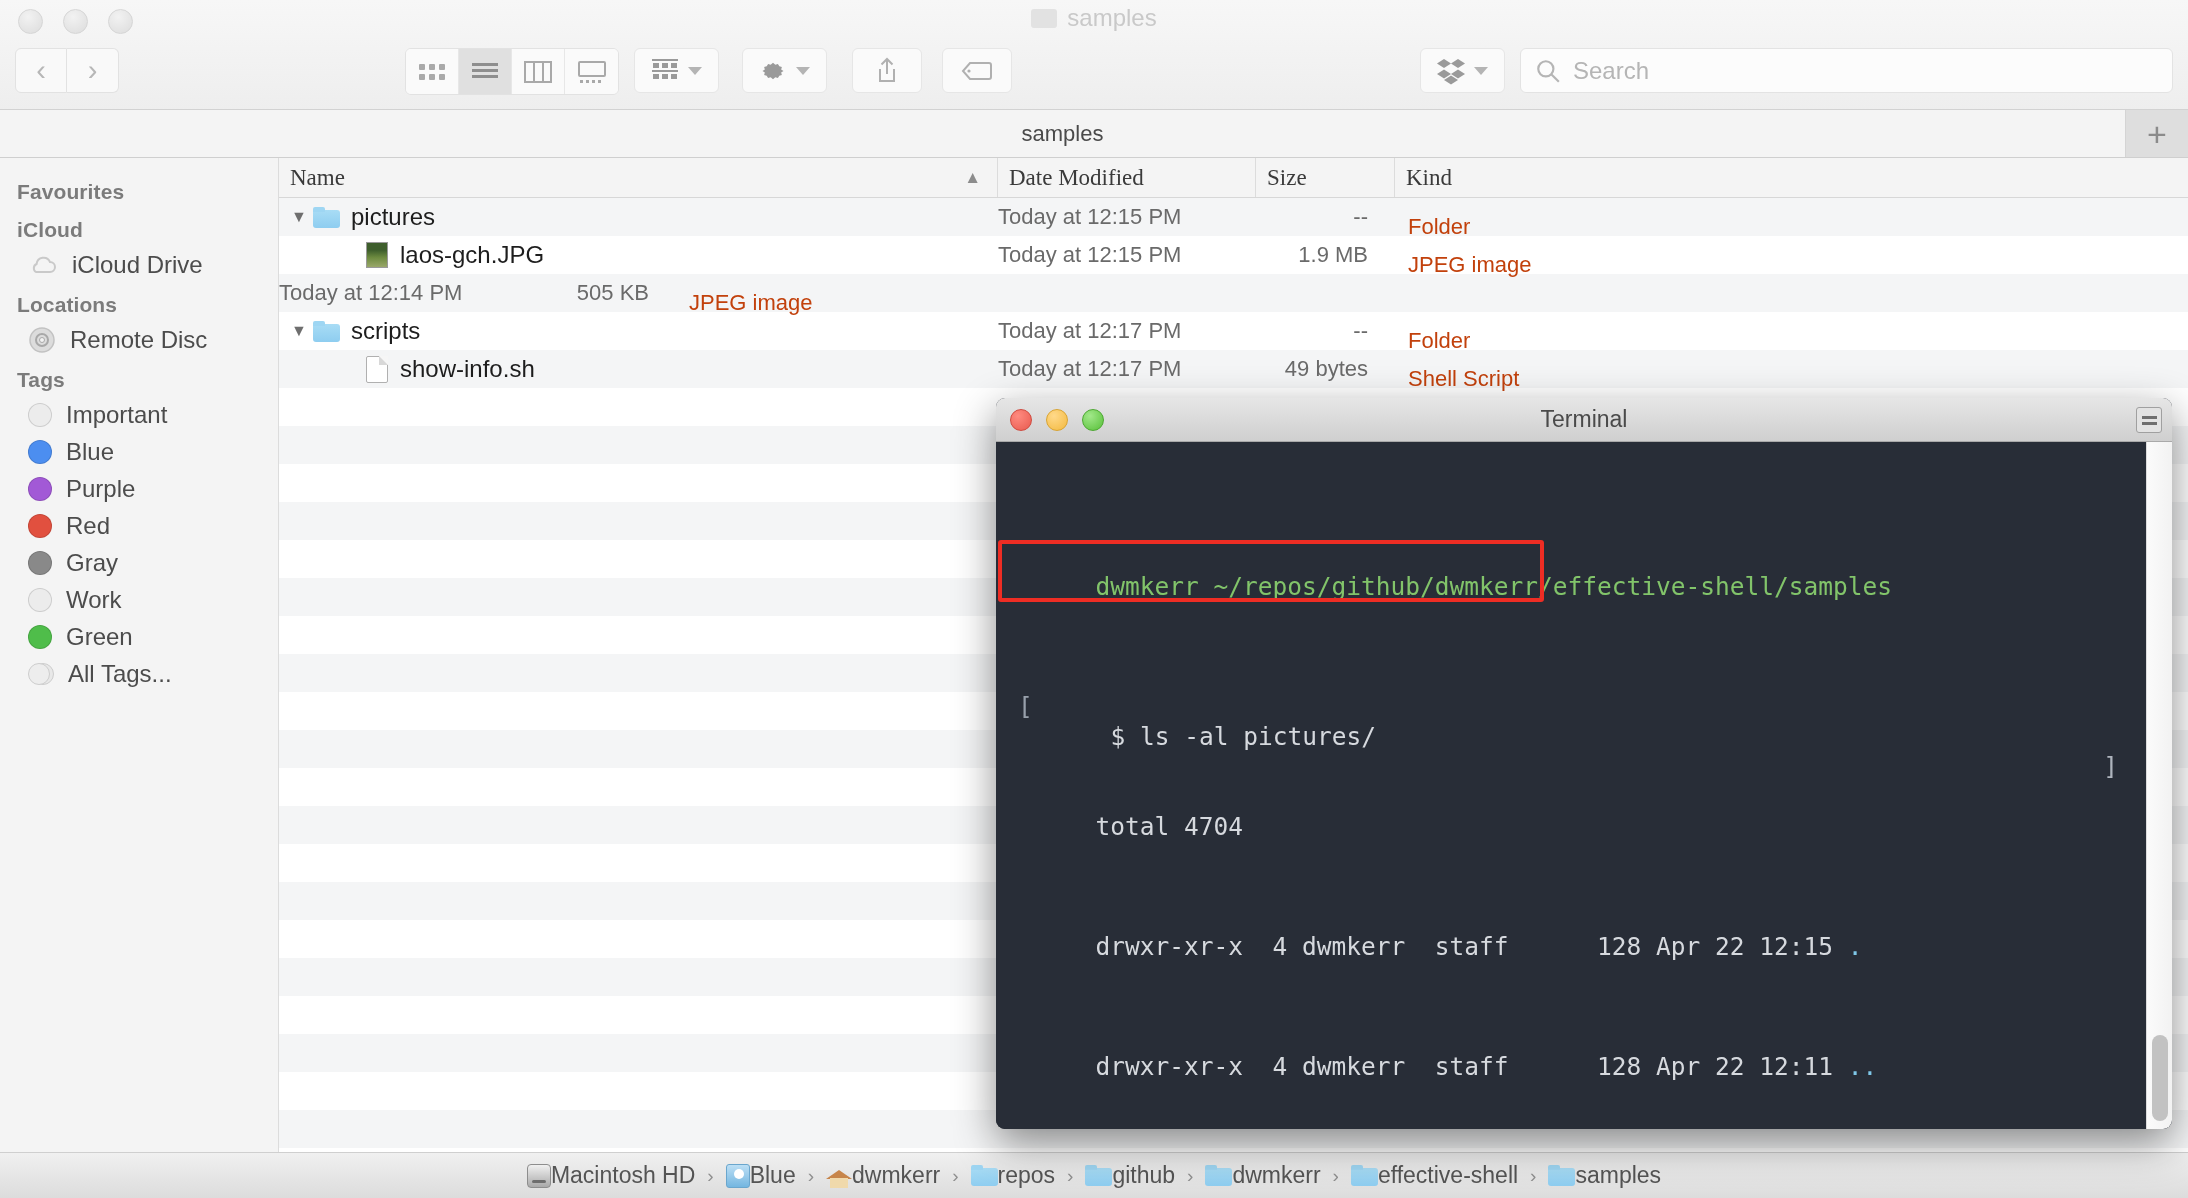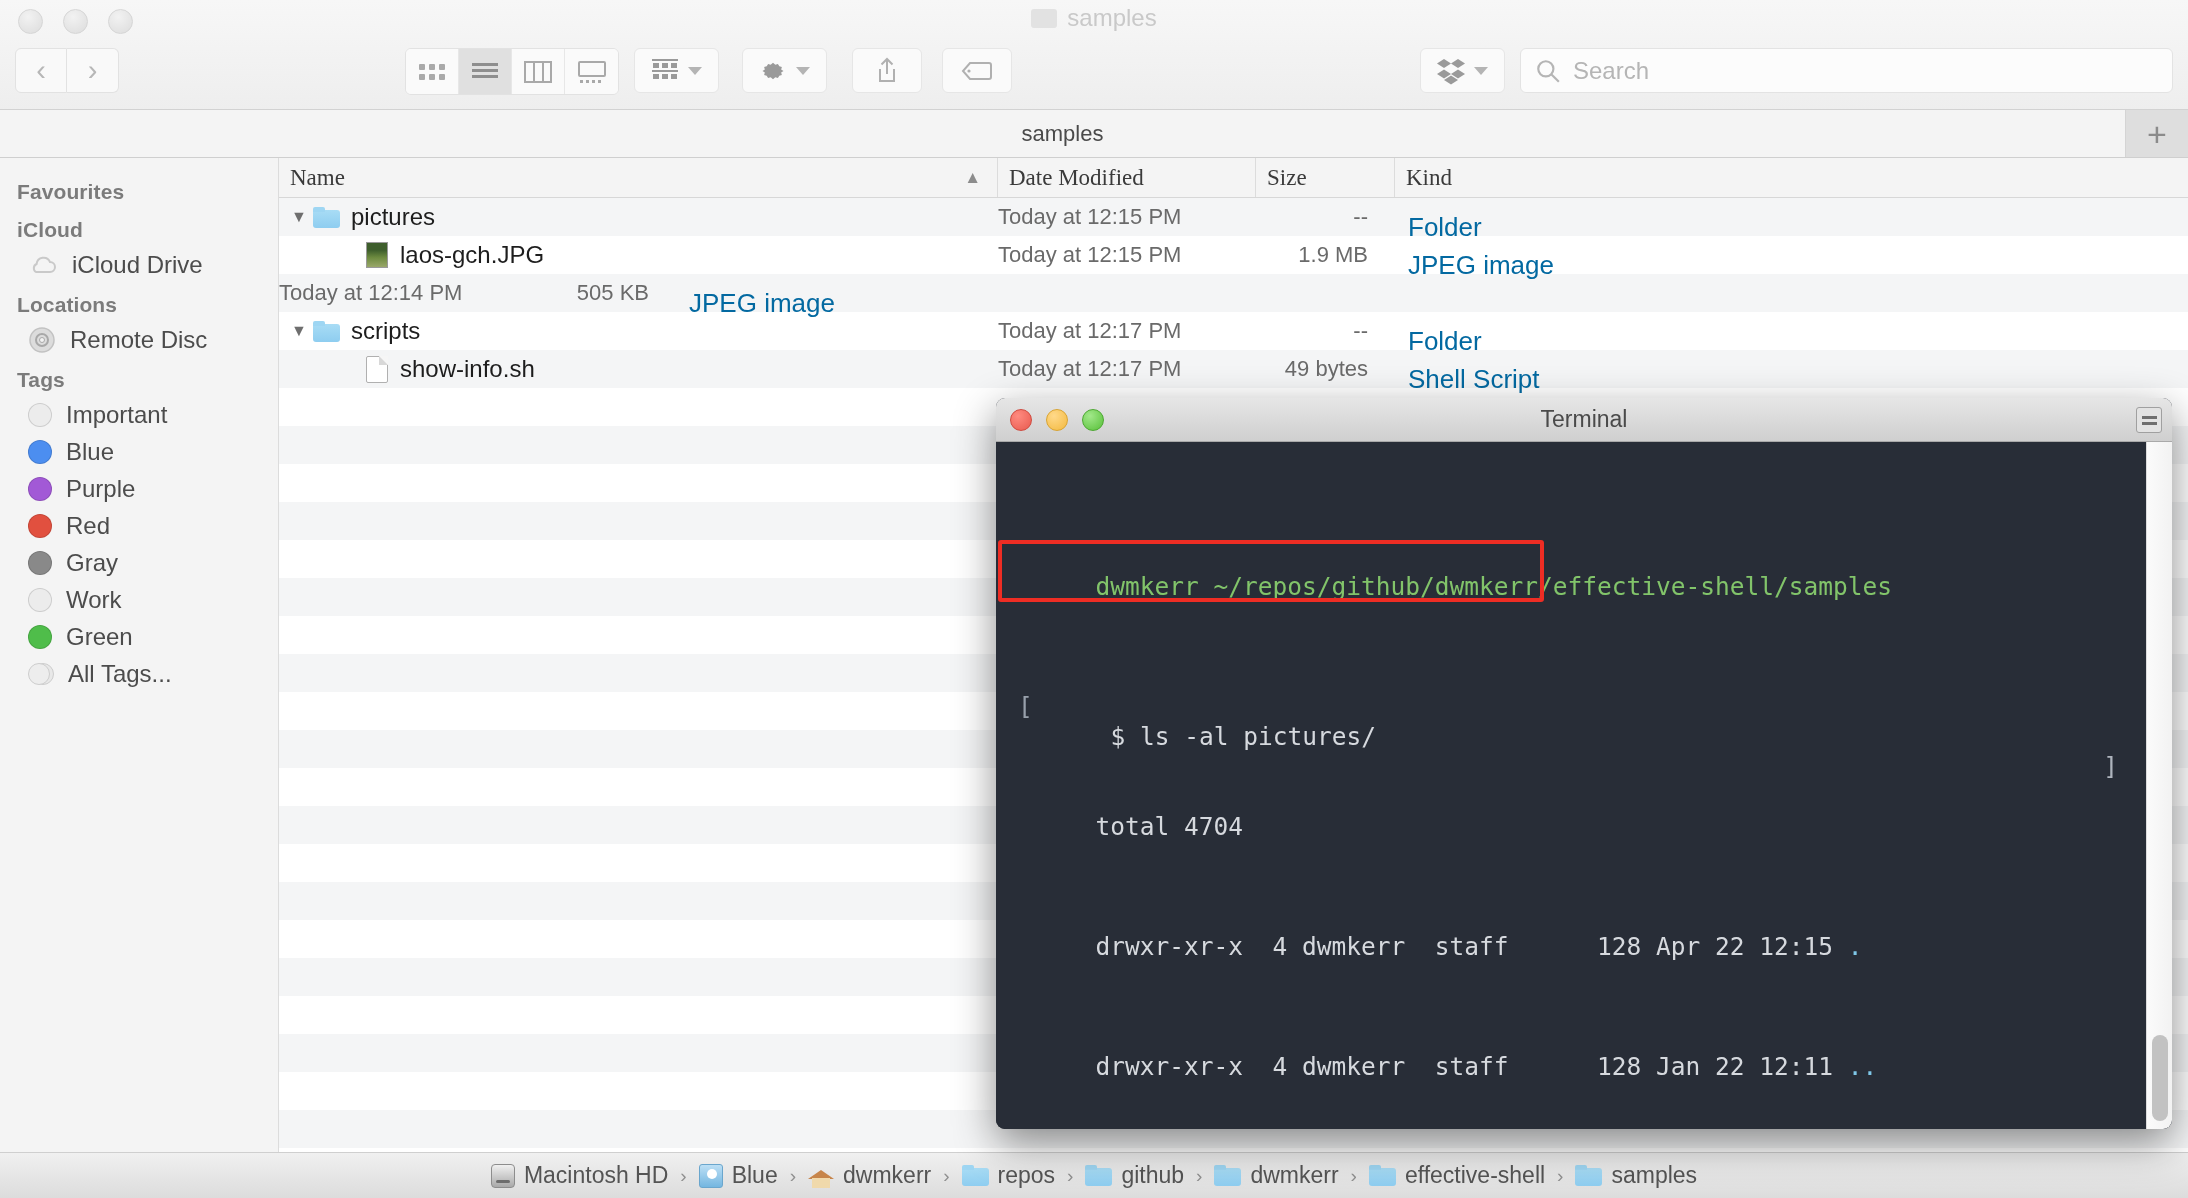--- a/index.html
+++ b/index.html
@@ -105,21 +105,21 @@
   #col-size { width:139px; }
   #col-kind { flex:1; border-right:none; }
 
   .rows { position:absolute; top:40px; left:0; right:0; bottom:0; }
   .row { display:flex; height:38px; align-items:center; }
   .row.odd { background:#fff; }
   .row.even { background:#f4f5f6; }
   .c-name { width:719px; display:flex; align-items:center; font-size:24px; color:#1d1d1d; }
   .c-date { width:258px; font-size:22px; color:#6a6a6a; }
   .c-size { width:139px; font-size:22px; color:#6a6a6a; text-align:right; padding-right:27px;}
-  .c-kind { flex:1; font-size:26px; color:#0369a1; padding-left:13px;margin-top:20px;}
+  .c-kind { flex:1; font-size:22px; color:#c2410c; padding-left:13px;margin-top:20px;}
   .twisty { width:22px; margin-left:12px; color:#6e6e6e; font-size:16px; }
   .indent2 { margin-left:87px; }
 
   .folder-ic { width:27px; height:21px; flex:0 0 27px; position:relative; margin-right:11px;}
   .folder-ic:before { content:""; position:absolute; left:0; top:3px; width:27px;height:18px;
       background:linear-gradient(#a8dcf5,#8ecdf0); border-radius:2px 3px 3px 3px; }
   .folder-ic:after { content:""; position:absolute; left:0; top:0; width:12px; height:5px;
       background:#9ed6f3; border-radius:2px 2px 0 0; }
 
   .img-ic { width:22px;height:26px;flex:0 0 22px; margin-right:12px; border:1px solid #999;
@@ -129,21 +129,21 @@
 
   .doc-ic { width:22px;height:27px;flex:0 0 22px;margin-right:12px; background:#fff;
             border:1px solid #b0b0b0; border-radius:2px; position:relative;}
   .doc-ic:after{ content:""; position:absolute; right:-1px; top:-1px; border-width:0 9px 9px 0;
             border-style:solid; border-color:#d8d8d8 #f6f6f6; }
 
   
   .pathbar { flex:0 0 46px; height:46px; background:linear-gradient(#f0f0f0,#dcdcdc);
              border-top:1px solid #cfcfcf; display:flex; align-items:center;
              justify-content:center; gap:9px; }
-  .crumb { display:flex; align-items:center; gap:9px; font-size:23px; color:#545454; }
+  .crumb { display:flex; align-items:center; font-size:23px; color:#545454; }
   .crumbsep { color:#8f8f8f; font-size:19px; margin:0 3px; }
   .crumb .folder-ic { margin-right:0; }
   .hd-ic { width:24px;height:24px;border-radius:4px;
            background:linear-gradient(#f0f0f0,#a9a9a9); border:1px solid #8d8d8d; position:relative;}
   .hd-ic:after{content:"";position:absolute;left:4px;top:15px;width:14px;height:3px;background:#6d6d6d;border-radius:2px;}
   .usr-ic { width:24px;height:24px;border-radius:3px;background:linear-gradient(#bcdff5,#74b6e0);
             border:1px solid #6aa6cd; position:relative;}
   .usr-ic:after{content:"";position:absolute;left:7px;top:4px;width:10px;height:10px;border-radius:50%;background:#fff;}
   .home-ic { width:26px;height:24px;position:relative;}
   .home-ic:before{content:"";position:absolute;left:0;top:6px;width:0;height:0;
@@ -560,21 +560,21 @@
 
     <div class="tl-row">
       <span>total 4704</span>
     </div>
 
     <div class="tl-row">
       <span>drwxr-xr-x  4 dwmkerr  staff      128 Apr 22 12:15 </span><span class="blue">.</span>
     </div>
 
     <div class="tl-row">
-      <span>drwxr-xr-x  4 dwmkerr  staff      128 Jan 22 12:11 </span><span class="blue">..</span>
+      <span>drwxr-xr-x  4 dwmkerr  staff      128 Apr 22 12:11 </span><span class="blue">..</span>
     </div>
 
     
 
     
 
     
 
     
 

